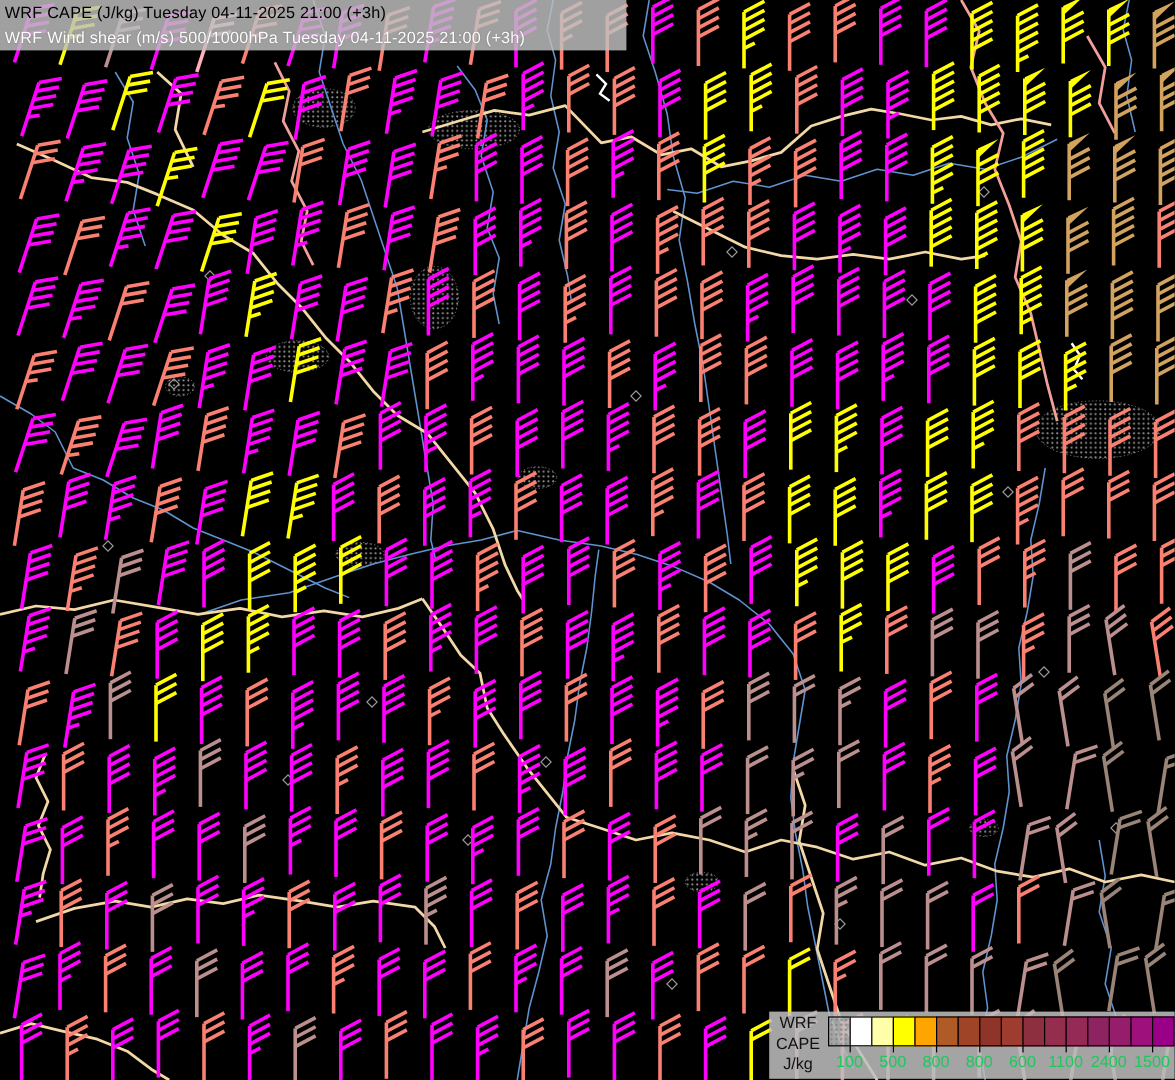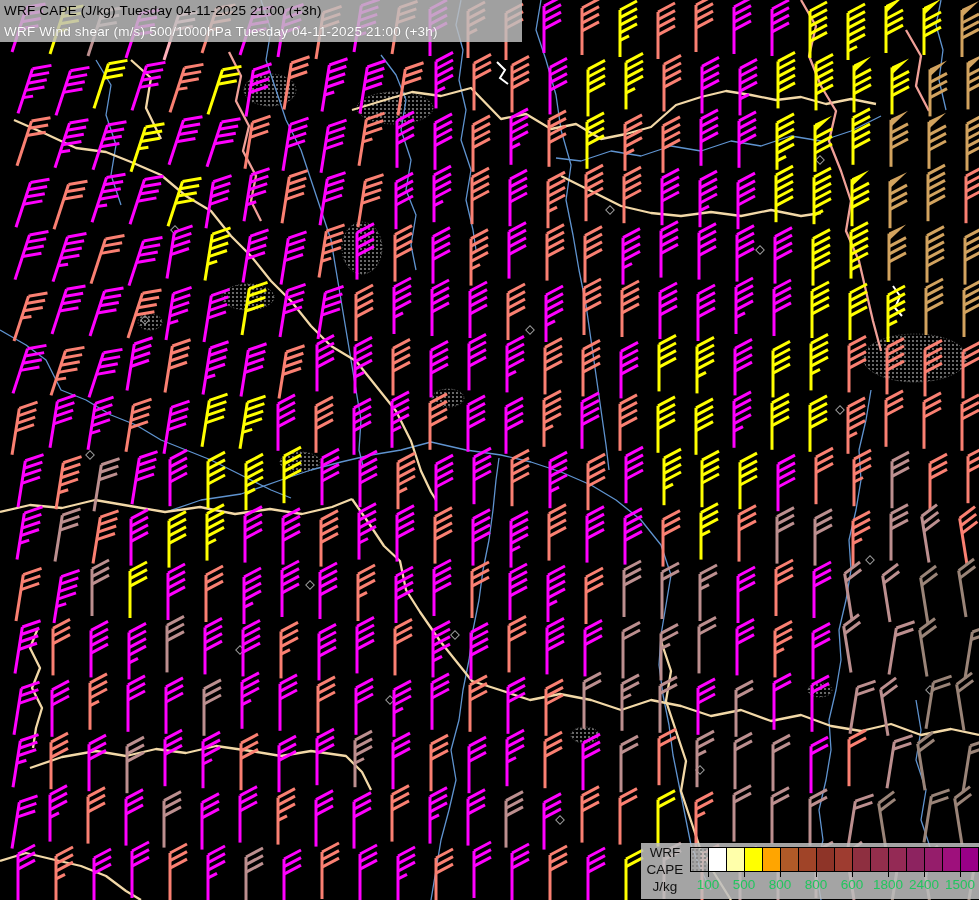--- a/index.html
+++ b/index.html
@@ -2926,18 +2926,18 @@
         <div class="legend-tick" style="left: 247px;"></div>
         <div class="legend-tick" style="left: 283px;"></div>
         <div class="legend-tick" style="left: 319px;"></div>
       </div>
     <div class="legend-values" id="legend-values">
         <span class="legend-value" style="left: 67px;">100</span>
         <span class="legend-value" style="left: 103px;">500</span>
         <span class="legend-value" style="left: 139px;">800</span>
         <span class="legend-value" style="left: 175px;">800</span>
         <span class="legend-value" style="left: 211px;">600</span>
-        <span class="legend-value" style="left: 247px;">1800</span>
+        <span class="legend-value" style="left: 247px;">1100</span>
         <span class="legend-value" style="left: 283px;">2400</span>
         <span class="legend-value" style="left: 319px; text-align: right;">1500</span>
       </div>
   </div>
 </div>
 
 </body></html>

